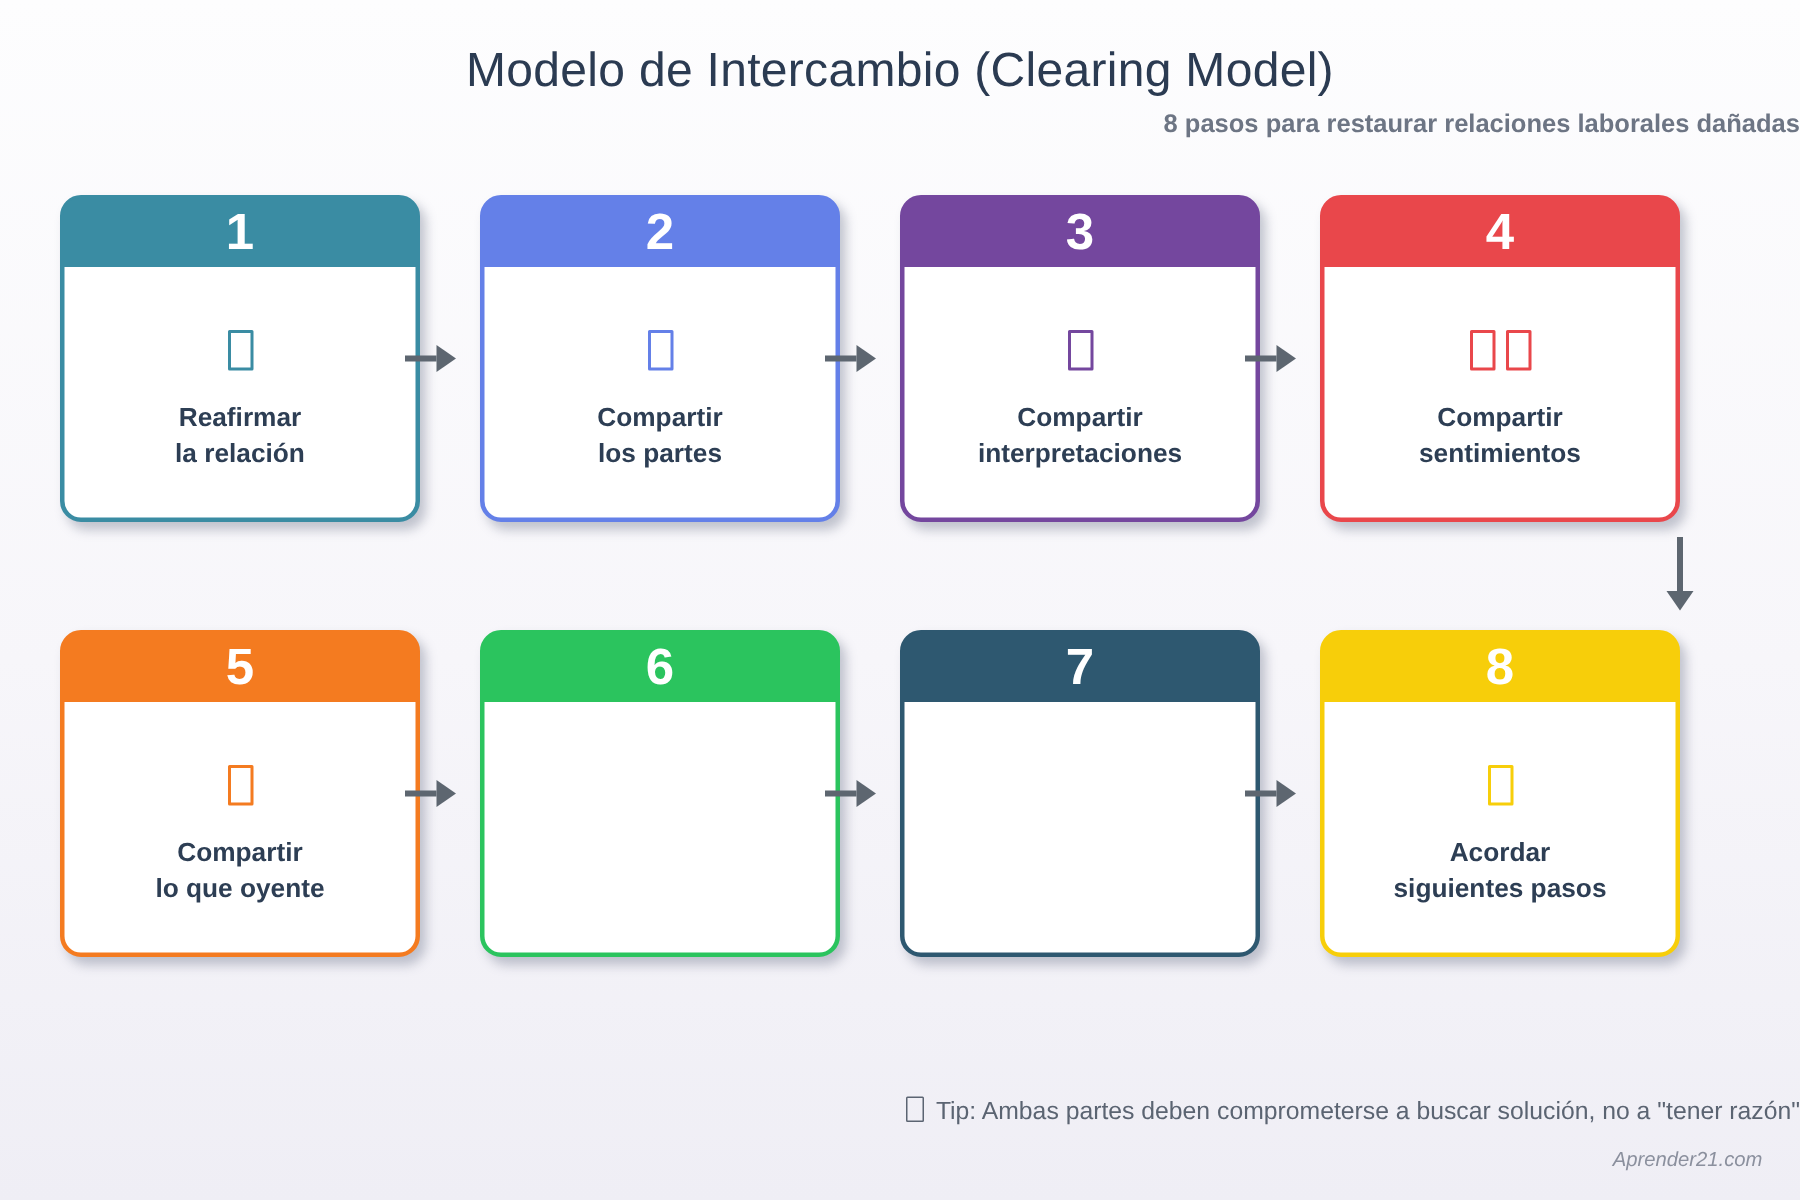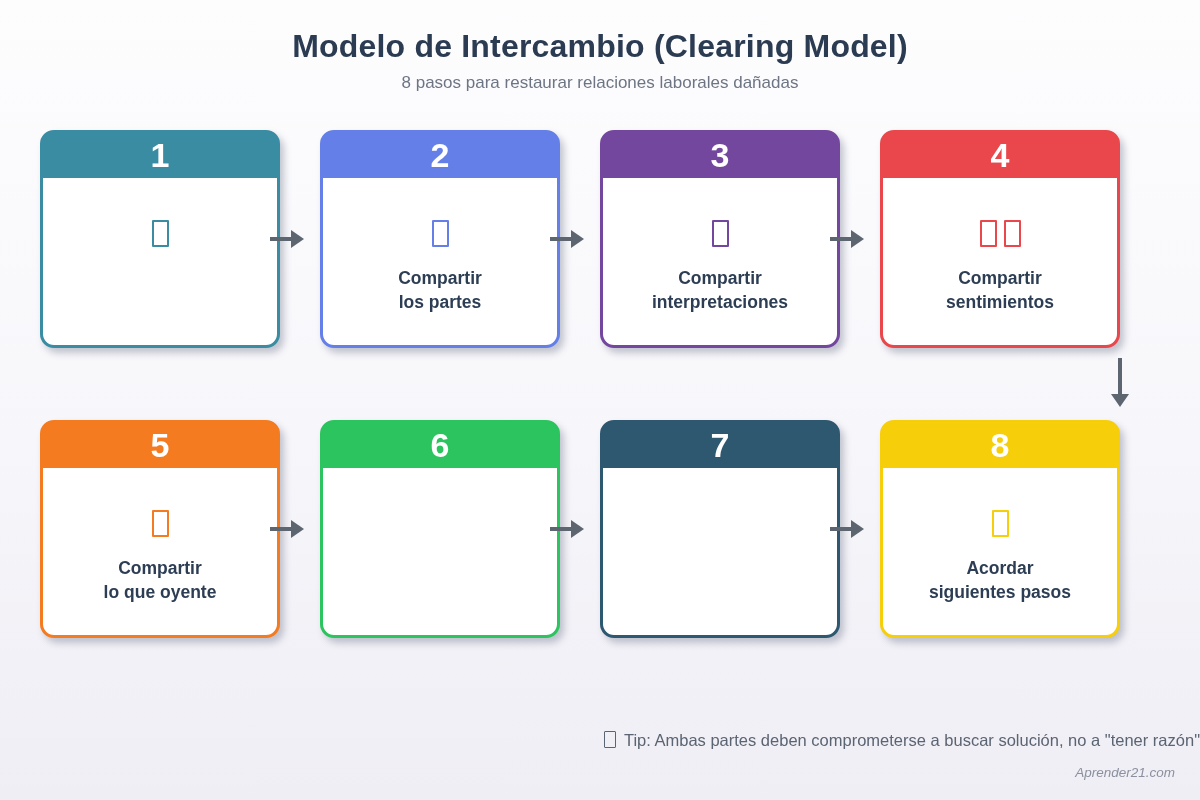--- a/index.html
+++ b/index.html
@@ -3,25 +3,25 @@
 <meta charset="utf-8">
 <style>
   html,body{margin:0;padding:0;}
   .canvas{
     position:relative;width:1200px;height:800px;overflow:hidden;
     background:linear-gradient(180deg,#fdfdfe 0%,#f7f6fa 55%,#efeef5 100%);
     font-family:"Liberation Sans", sans-serif;
   }
   .title{
     position:absolute;top:28px;left:0;width:100%;text-align:center;
-    font-size:32px;font-weight:700;color:#2b3b52;letter-spacing:.2px;
+    font-size:32px;font-weight:400;color:#2b3b52;letter-spacing:.2px;
   }
   .subtitle{
-    position:absolute;top:73px;left:0;width:100%;text-align:center;
-    font-size:17px;font-weight:400;color:#6d7584;
+    position:absolute;top:73px;left:0;width:100%;text-align:right;
+    font-size:17px;font-weight:700;color:#6d7584;
   }
   .card{
     position:absolute;width:240px;height:218px;box-sizing:border-box;
     background:#ffffff;border:3px solid #888;border-radius:14px;
     box-shadow:4px 5px 7px rgba(125,130,150,0.45);
   }
   .card-header{
     position:absolute;top:-1px;left:-1px;right:-1px;height:46px;
     border-radius:11px 11px 0 0;background:#888;
     display:flex;align-items:center;justify-content:center;
@@ -70,20 +70,24 @@
   <div class="subtitle">8 pasos para restaurar relaciones laborales dañadas</div>
 
   <div class="card" style="left: 40px; top: 130px; border-color: rgb(58, 140, 163);">
     <div class="card-header" style="background: rgb(58, 140, 163);">
       <span class="step-number">1</span>
     </div>
     <div class="card-body">
       <div class="icon-row">
           <span class="tofu" style="border-color: rgb(58, 140, 163);"></span>
         </div>
+      <div class="label">
+        <span>Reafirmar</span><br>
+        <span>la relación</span>
+      </div>
     </div>
   </div>
 
   <div class="card" style="left: 320px; top: 130px; border-color: rgb(100, 128, 232);">
     <div class="card-header" style="background: rgb(100, 128, 232);">
       <span class="step-number">2</span>
     </div>
     <div class="card-body">
       <div class="icon-row">
           <span class="tofu" style="border-color: rgb(100, 128, 232);"></span>

